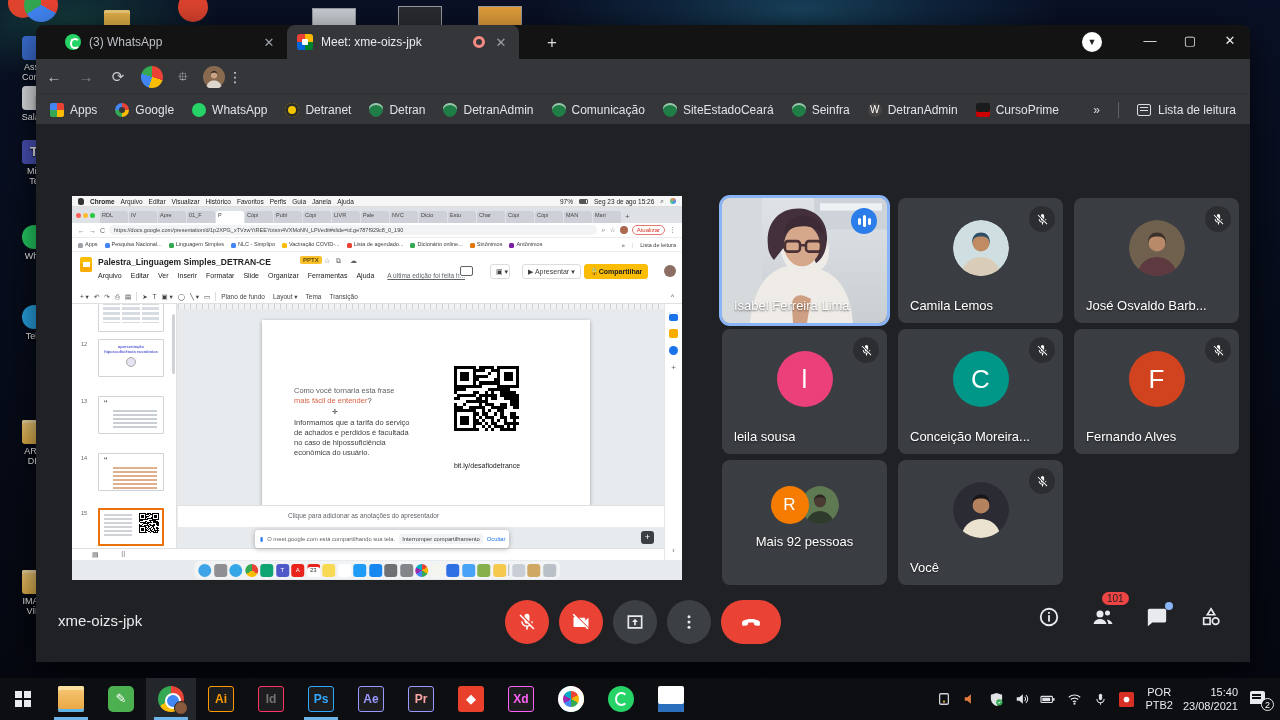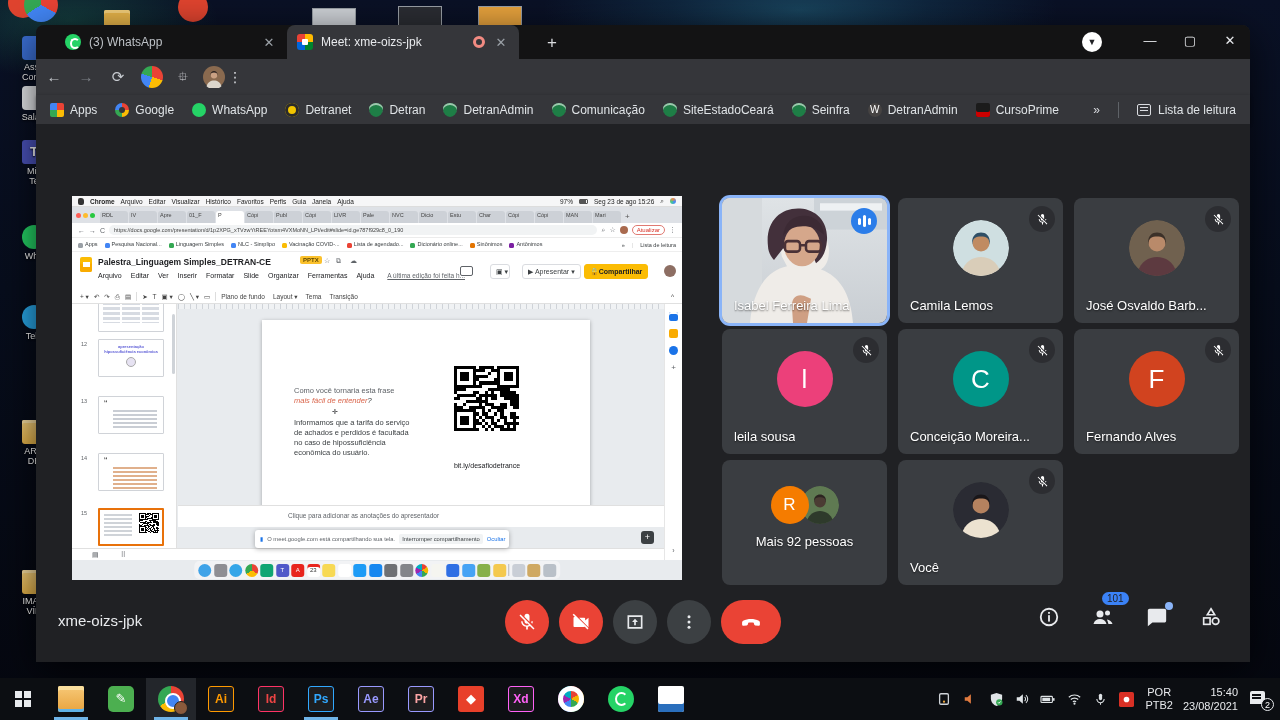--- a/index.html
+++ b/index.html
@@ -107,21 +107,21 @@
   .cl-photo{width:38px;height:38px;border-radius:50%;overflow:hidden;margin-left:-8px;}
   
   #bbar{position:absolute;left:0;right:0;top:462px;height:76px;}
   #mcode{position:absolute;left:22px;top:26px;color:#e8eaed;font-size:15px;font-weight:500;}
   #controls{position:absolute;left:50%;top:14px;transform:translateX(-50%);display:flex;gap:10px;align-items:center;}
   .cbtn{width:44px;height:44px;border-radius:50%;background:#3c4043;display:flex;align-items:center;justify-content:center;}
   .cbtn.red{background:#ea4335;}
   .cbtn.hang{width:60px;border-radius:22px;}
   #rctl{position:absolute;right:26px;top:18px;display:flex;gap:28px;align-items:center;}
   .rcic{position:relative;width:26px;height:26px;display:flex;align-items:center;justify-content:center;}
-  .badge101{position:absolute;top:-12px;left:12px;background:#3b82f6;color:#202124;font-size:10px;border-radius:9px;padding:1px 5px;}
+  .badge101{position:absolute;top:-12px;left:12px;background:#ef4444;color:#202124;font-size:10px;border-radius:9px;padding:1px 5px;}
   .bluedot{position:absolute;top:-2px;right:-3px;width:8px;height:8px;border-radius:50%;background:#8ab4f8;}
   
   #mac{position:absolute;left:36px;top:72px;width:610px;height:384px;background:#fff;font-size:6px;color:#333;overflow:hidden;}
   #m-menubar{height:11px;background:#f6f6f7;display:flex;align-items:center;gap:6px;padding:0 6px;font-size:6.5px;color:#222;border-bottom:1px solid #ddd;}
   #m-menubar .apple{width:6px;height:7px;background:#333;border-radius:2px 3px 2px 2px;}
   #m-menubar .msp{flex:1;}
   .mbatt{width:9px;height:5px;border:1px solid #555;border-radius:1px;position:relative;background:linear-gradient(90deg,#555 0 80%,transparent 0);}
   #m-tabs{height:16px;background:#dee1e6;display:flex;align-items:flex-end;padding:0 4px;gap:1px;}
   .tl{width:5px;height:5px;border-radius:50%;margin:0 1px 5px 0;}
   .mtab{width:28px;height:12px;background:#cdd1d7;border-radius:3px 3px 0 0;font-size:5.5px;color:#444;overflow:hidden;padding:1px 2px;white-space:nowrap;}
@@ -150,21 +150,21 @@
   #m-body{position:absolute;left:0;top:108px;right:0;bottom:0;background:#e8ebee;}
   #m-film{position:absolute;left:0;top:0;width:105px;bottom:32px;background:#fff;border-right:1px solid #e0e0e0;overflow:hidden;}
   .th{position:absolute;left:26px;width:66px;background:#fff;border:1px solid #d0d3d8;border-radius:1px;overflow:hidden;}
   .th.sel{border:2px solid #e8710a;}
   .thnum{position:absolute;left:9px;font-size:5.5px;color:#5f6368;}
   .filmscroll{position:absolute;right:1px;top:10px;width:3px;height:60px;background:#cfd3d8;border-radius:2px;}
   #m-canvas{position:absolute;left:106px;top:0;right:18px;bottom:32px;}
   .ruler{position:absolute;left:0;top:0;right:0;height:5px;background:repeating-linear-gradient(90deg,#cfd3d8 0 1px,#f0f2f4 1px 6px);}
   #slidecard{position:absolute;left:84px;top:16px;width:328px;height:191px;background:#fff;box-shadow:0 1px 4px rgba(0,0,0,.3);}
   .s-t1{position:absolute;left:32px;top:66px;font-size:7.5px;color:#5f6368;}
-  .s-t2{position:absolute;left:32px;top:76px;font-size:7.5px;color:#d9644a;font-style:italic;}
+  .s-t2{position:absolute;left:32px;top:76px;font-size:7.5px;color:#d9644a;}
   .s-t2 b{color:#3c4043;font-weight:normal;}
   .s-cursor{position:absolute;left:70px;top:88px;font-size:7px;color:#202124;}
   .s-para{position:absolute;left:32px;top:98px;font-size:7.5px;color:#3c4043;white-space:pre-line;line-height:10px;}
   #qr{position:absolute;left:192px;top:46px;}
   .s-cap{position:absolute;left:175px;top:142px;width:100px;text-align:center;font-size:7px;color:#202124;}
   #m-notes{position:absolute;left:106px;right:18px;top:201px;height:22px;background:#fff;border-top:1px solid #e0e0e0;font-size:6.5px;color:#5f6368;padding:6px 0 0 110px;}
   #m-share{position:absolute;left:183px;top:226px;width:254px;height:18px;background:#fff;border-radius:3px;
     box-shadow:0 1px 5px rgba(0,0,0,.3);display:flex;align-items:center;gap:4px;padding:0 5px;font-size:5.8px;color:#5f6368;z-index:3;white-space:nowrap;}
   .stopbtn{background:#f1f3f4;border-radius:2px;padding:2px 3px;color:#3c4043;}
   .hideln{color:#1a73e8;}
@@ -1117,21 +1117,21 @@
         </div>
         <div class="tslot active hl">
           <div class="appic tchrome">
             <div class="mini-av"></div>
           </div>
         </div>
         <div class="tslot">
           <div class="appic adobe" style="color: rgb(255, 154, 0); border-color: rgb(255, 154, 0);">Ai</div>
         </div>
         <div class="tslot">
-          <div class="appic adobe" style="color: #ef4444; border-color: rgb(255, 51, 102);">Id</div>
+          <div class="appic adobe" style="color: #737373; border-color: rgb(255, 51, 102);">Id</div>
         </div>
         <div class="tslot active">
           <div class="appic adobe" style="color: rgb(49, 168, 255); border-color: rgb(49, 168, 255);">Ps</div>
         </div>
         <div class="tslot">
           <div class="appic adobe" style="color: rgb(153, 153, 255); border-color: rgb(153, 153, 255);">Ae</div>
         </div>
         <div class="tslot">
           <div class="appic adobe" style="color: #fca5a5; border-color: rgb(153, 153, 255);">Pr</div>
         </div>

